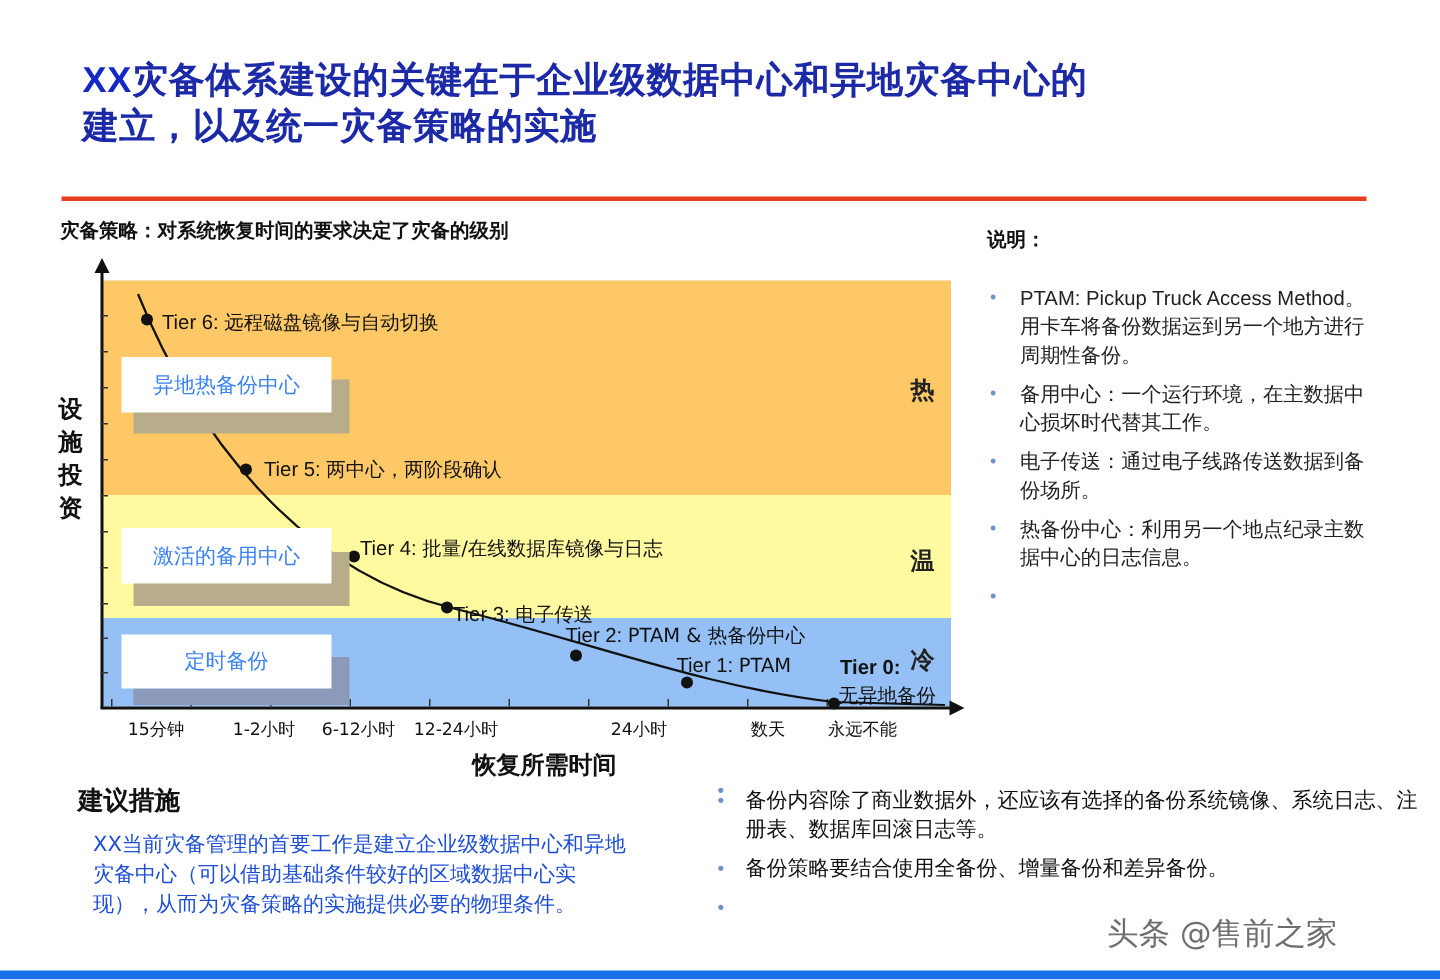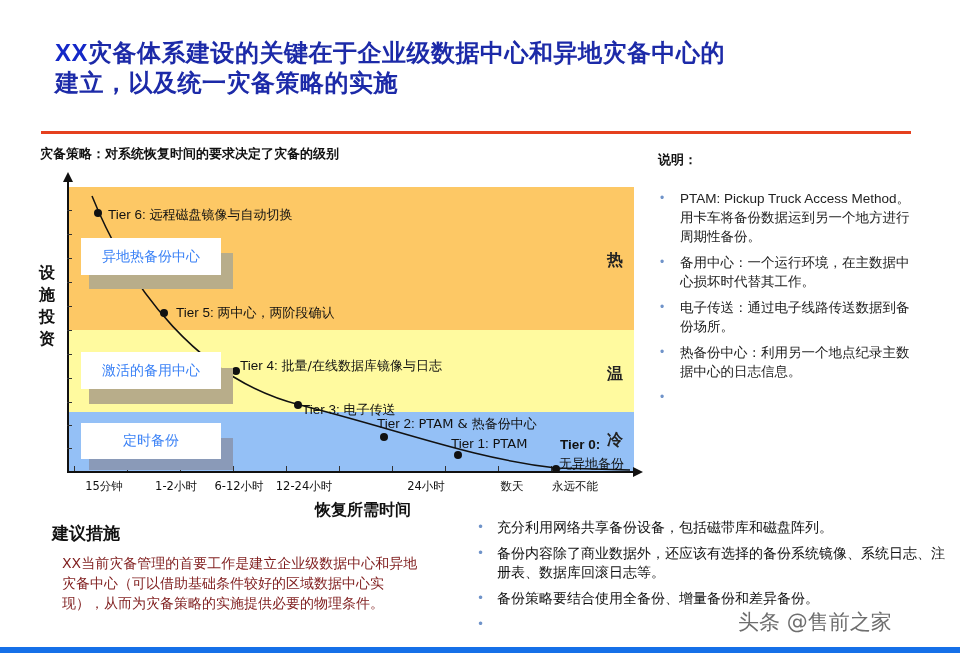--- a/index.html
+++ b/index.html
@@ -76,21 +76,21 @@
   .legend-list { left: 660px; top: 189px; width: 260px; margin: 0; padding: 0; list-style: none; }
   .legend-list li {
     position: relative; padding-left: 20px; font-size: 13.5px; line-height: 19px;
     color: #222; margin-bottom: 7px; font-family: "Liberation Sans", "DejaVu Sans", sans-serif;
   }
   .bullet { position: absolute; left: 0; top: 0; color: #6f93c9; font-size: 12px; }
 
   
   .rec-title { left: 52px; top: 522px; font-family: "DejaVu Serif", "Liberation Serif", serif;
     font-size: 17px; font-weight: bold; color: #111; }
-  .rec-body { left: 62px; top: 553px; width: 360px; font-size: 14px; line-height: 20px; color: #7f1d1d; }
+  .rec-body { left: 62px; top: 553px; width: 360px; font-size: 14px; line-height: 20px; color: #1d4ed8; }
 
   
   .rec-list { left: 477px; top: 518px; width: 470px; margin: 0; padding: 0; list-style: none; }
   .rec-list li { position: relative; padding-left: 20px; font-size: 14px; line-height: 19px; color: #111; margin-bottom: 7px; }
 
   .watermark { left: 738px; top: 608px; font-size: 21px; color: #555; opacity: 0.85; white-space: nowrap; }
   .footer-bar { left: 0; top: 647px; width: 960px; height: 6px; background: #1670e8; }
 
   svg.curve { position: absolute; left: 0; top: 0; }
 </style>
@@ -207,20 +207,20 @@
   <li><span class="bullet">•</span><span>备用中心：一个运行环境，在主数据中心损坏时代替其工作。</span></li>
   <li><span class="bullet">•</span><span>电子传送：通过电子线路传送数据到备份场所。</span></li>
   <li><span class="bullet">•</span><span>热备份中心：利用另一个地点纪录主数据中心的日志信息。</span></li>
   <li><span class="bullet">•</span></li>
 </ul>
 
 <div class="abs rec-title">建议措施</div>
 <div class="abs rec-body">XX当前灾备管理的首要工作是建立企业级数据中心和异地灾备中心（可以借助基础条件较好的区域数据中心实现），从而为灾备策略的实施提供必要的物理条件。</div>
 
 <ul class="abs rec-list">
-  <li><span class="bullet">•</span><span>充分利用网络共享备份设备，包括磁带库和磁盘阵列。</span></li>
+  <li><span class="bullet">•</span></li>
   <li><span class="bullet">•</span><span>备份内容除了商业数据外，还应该有选择的备份系统镜像、系统日志、注册表、数据库回滚日志等。</span></li>
   <li><span class="bullet">•</span><span>备份策略要结合使用全备份、增量备份和差异备份。</span></li>
   <li><span class="bullet">•</span></li>
 </ul>
 
 <div class="abs watermark">头条 @售前之家</div>
 <div class="abs footer-bar"></div>
 
 </body></html>

